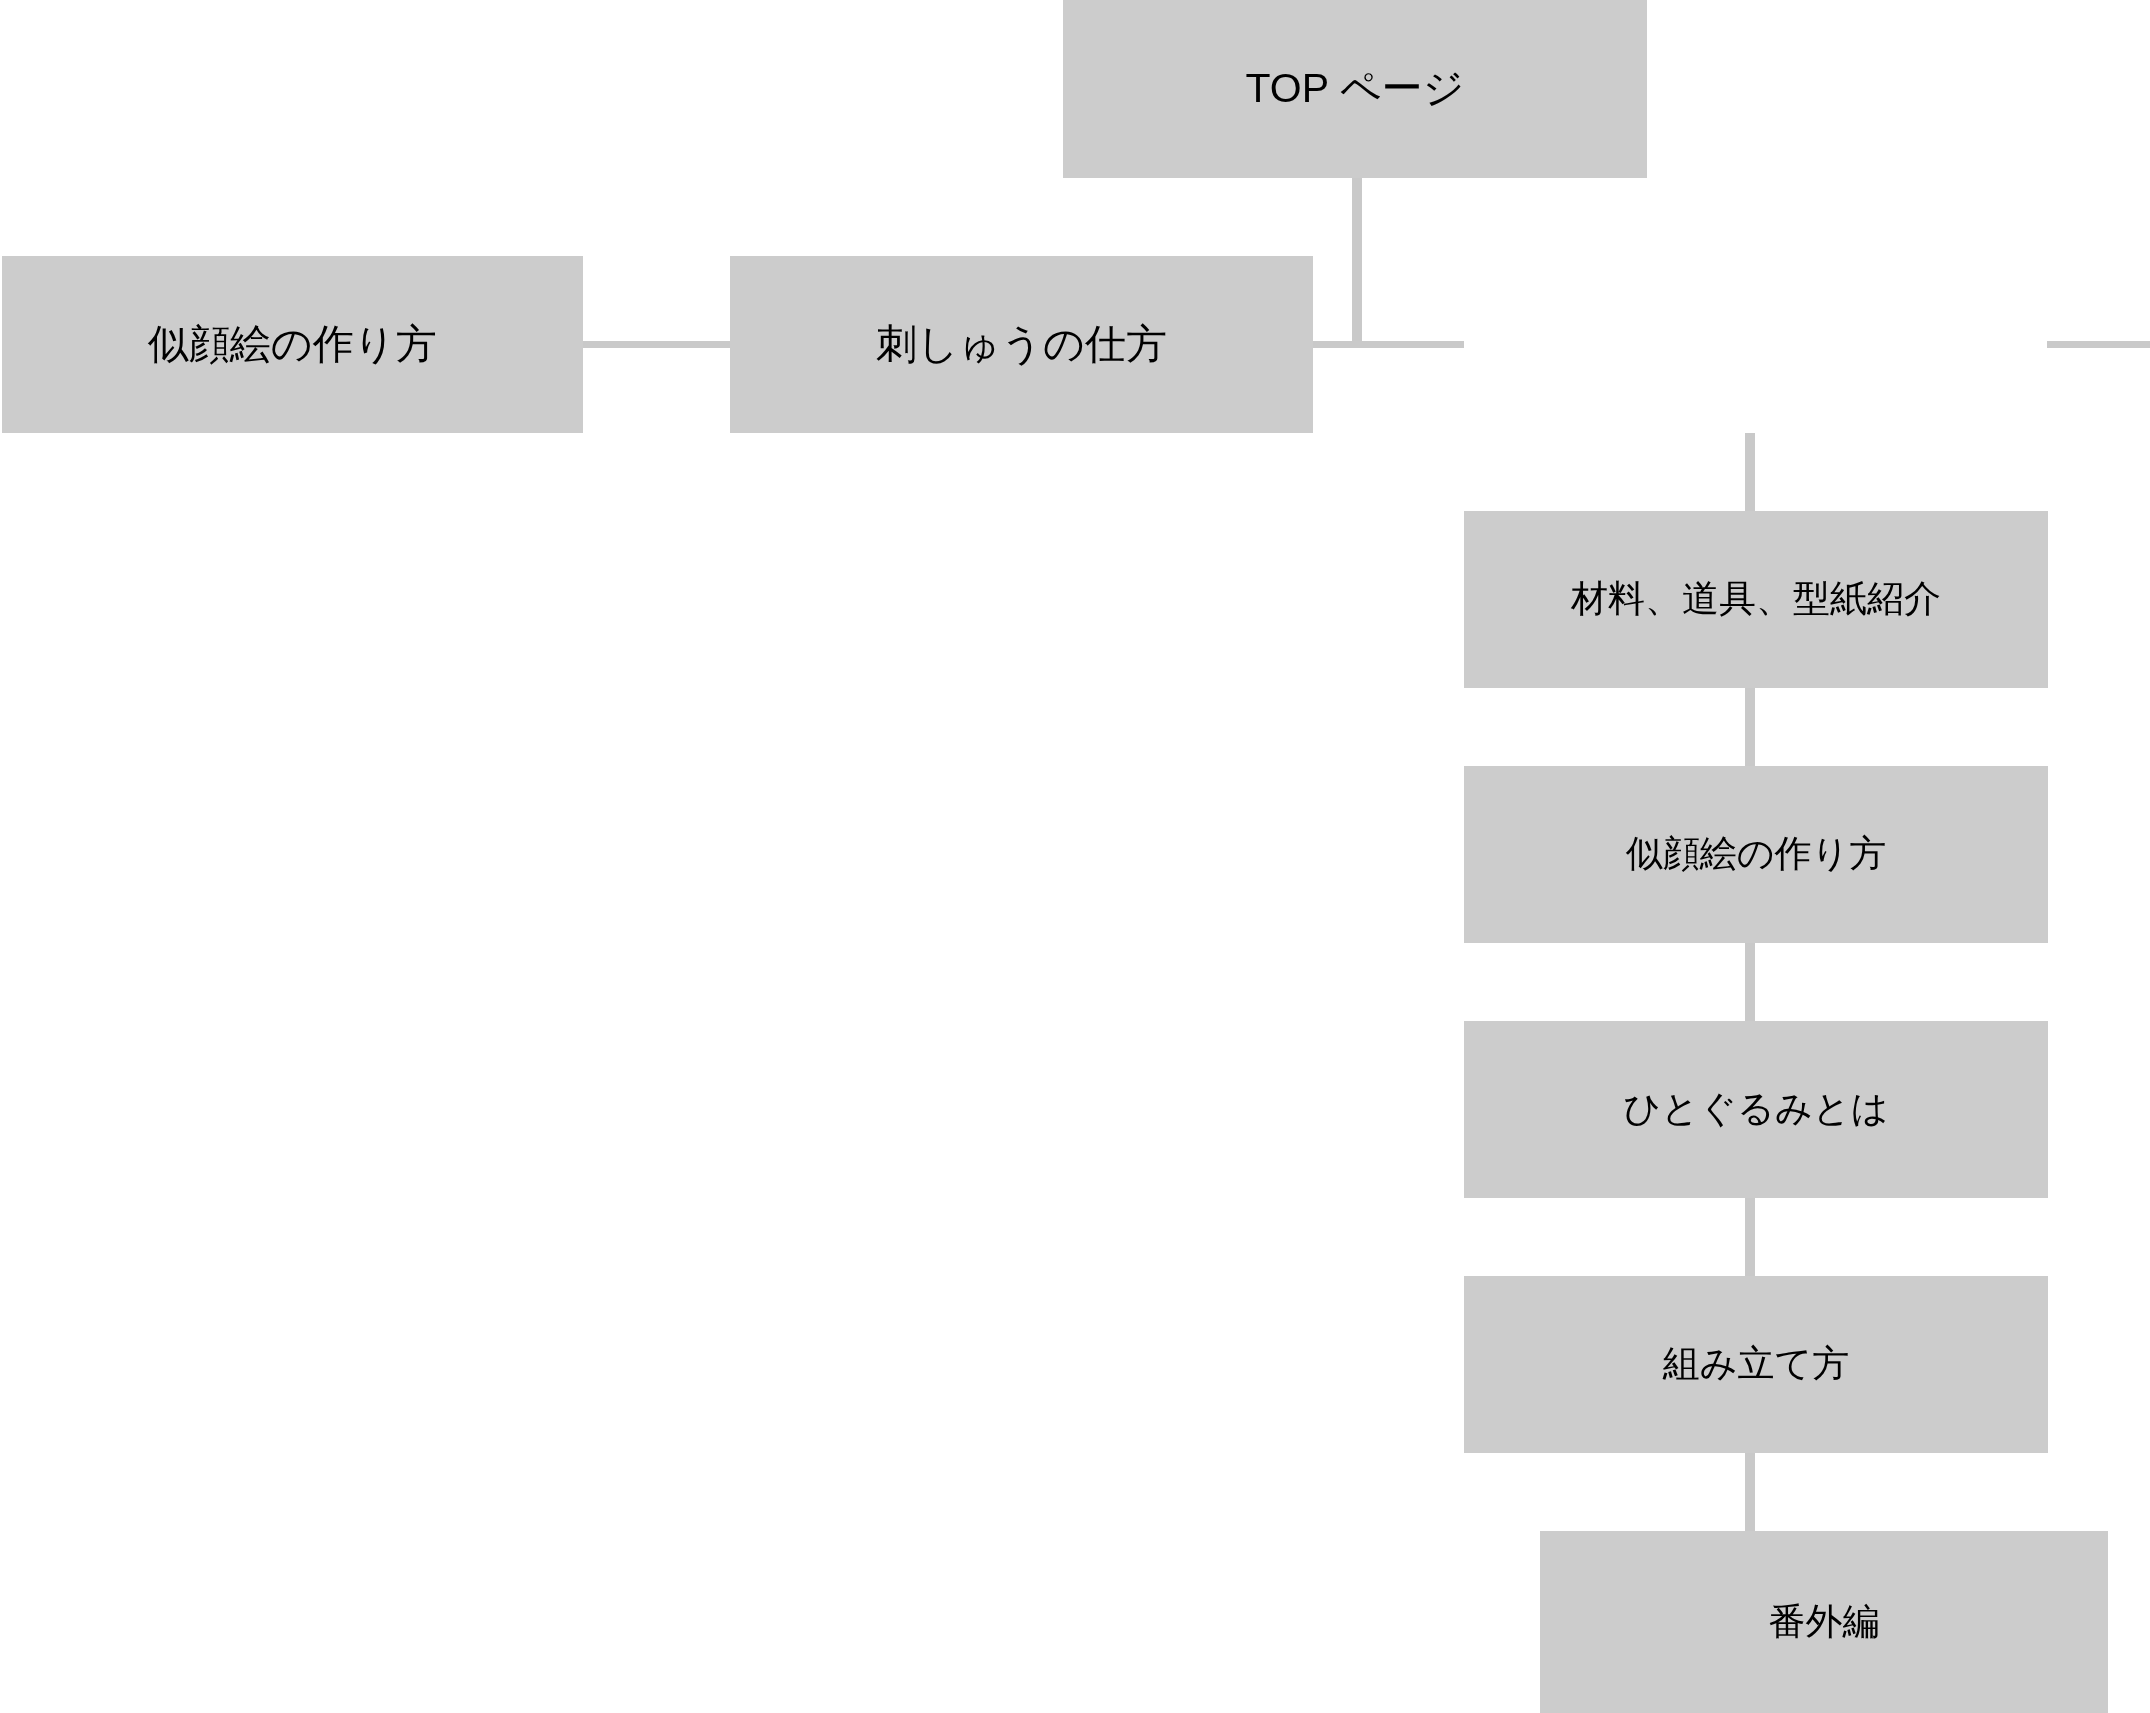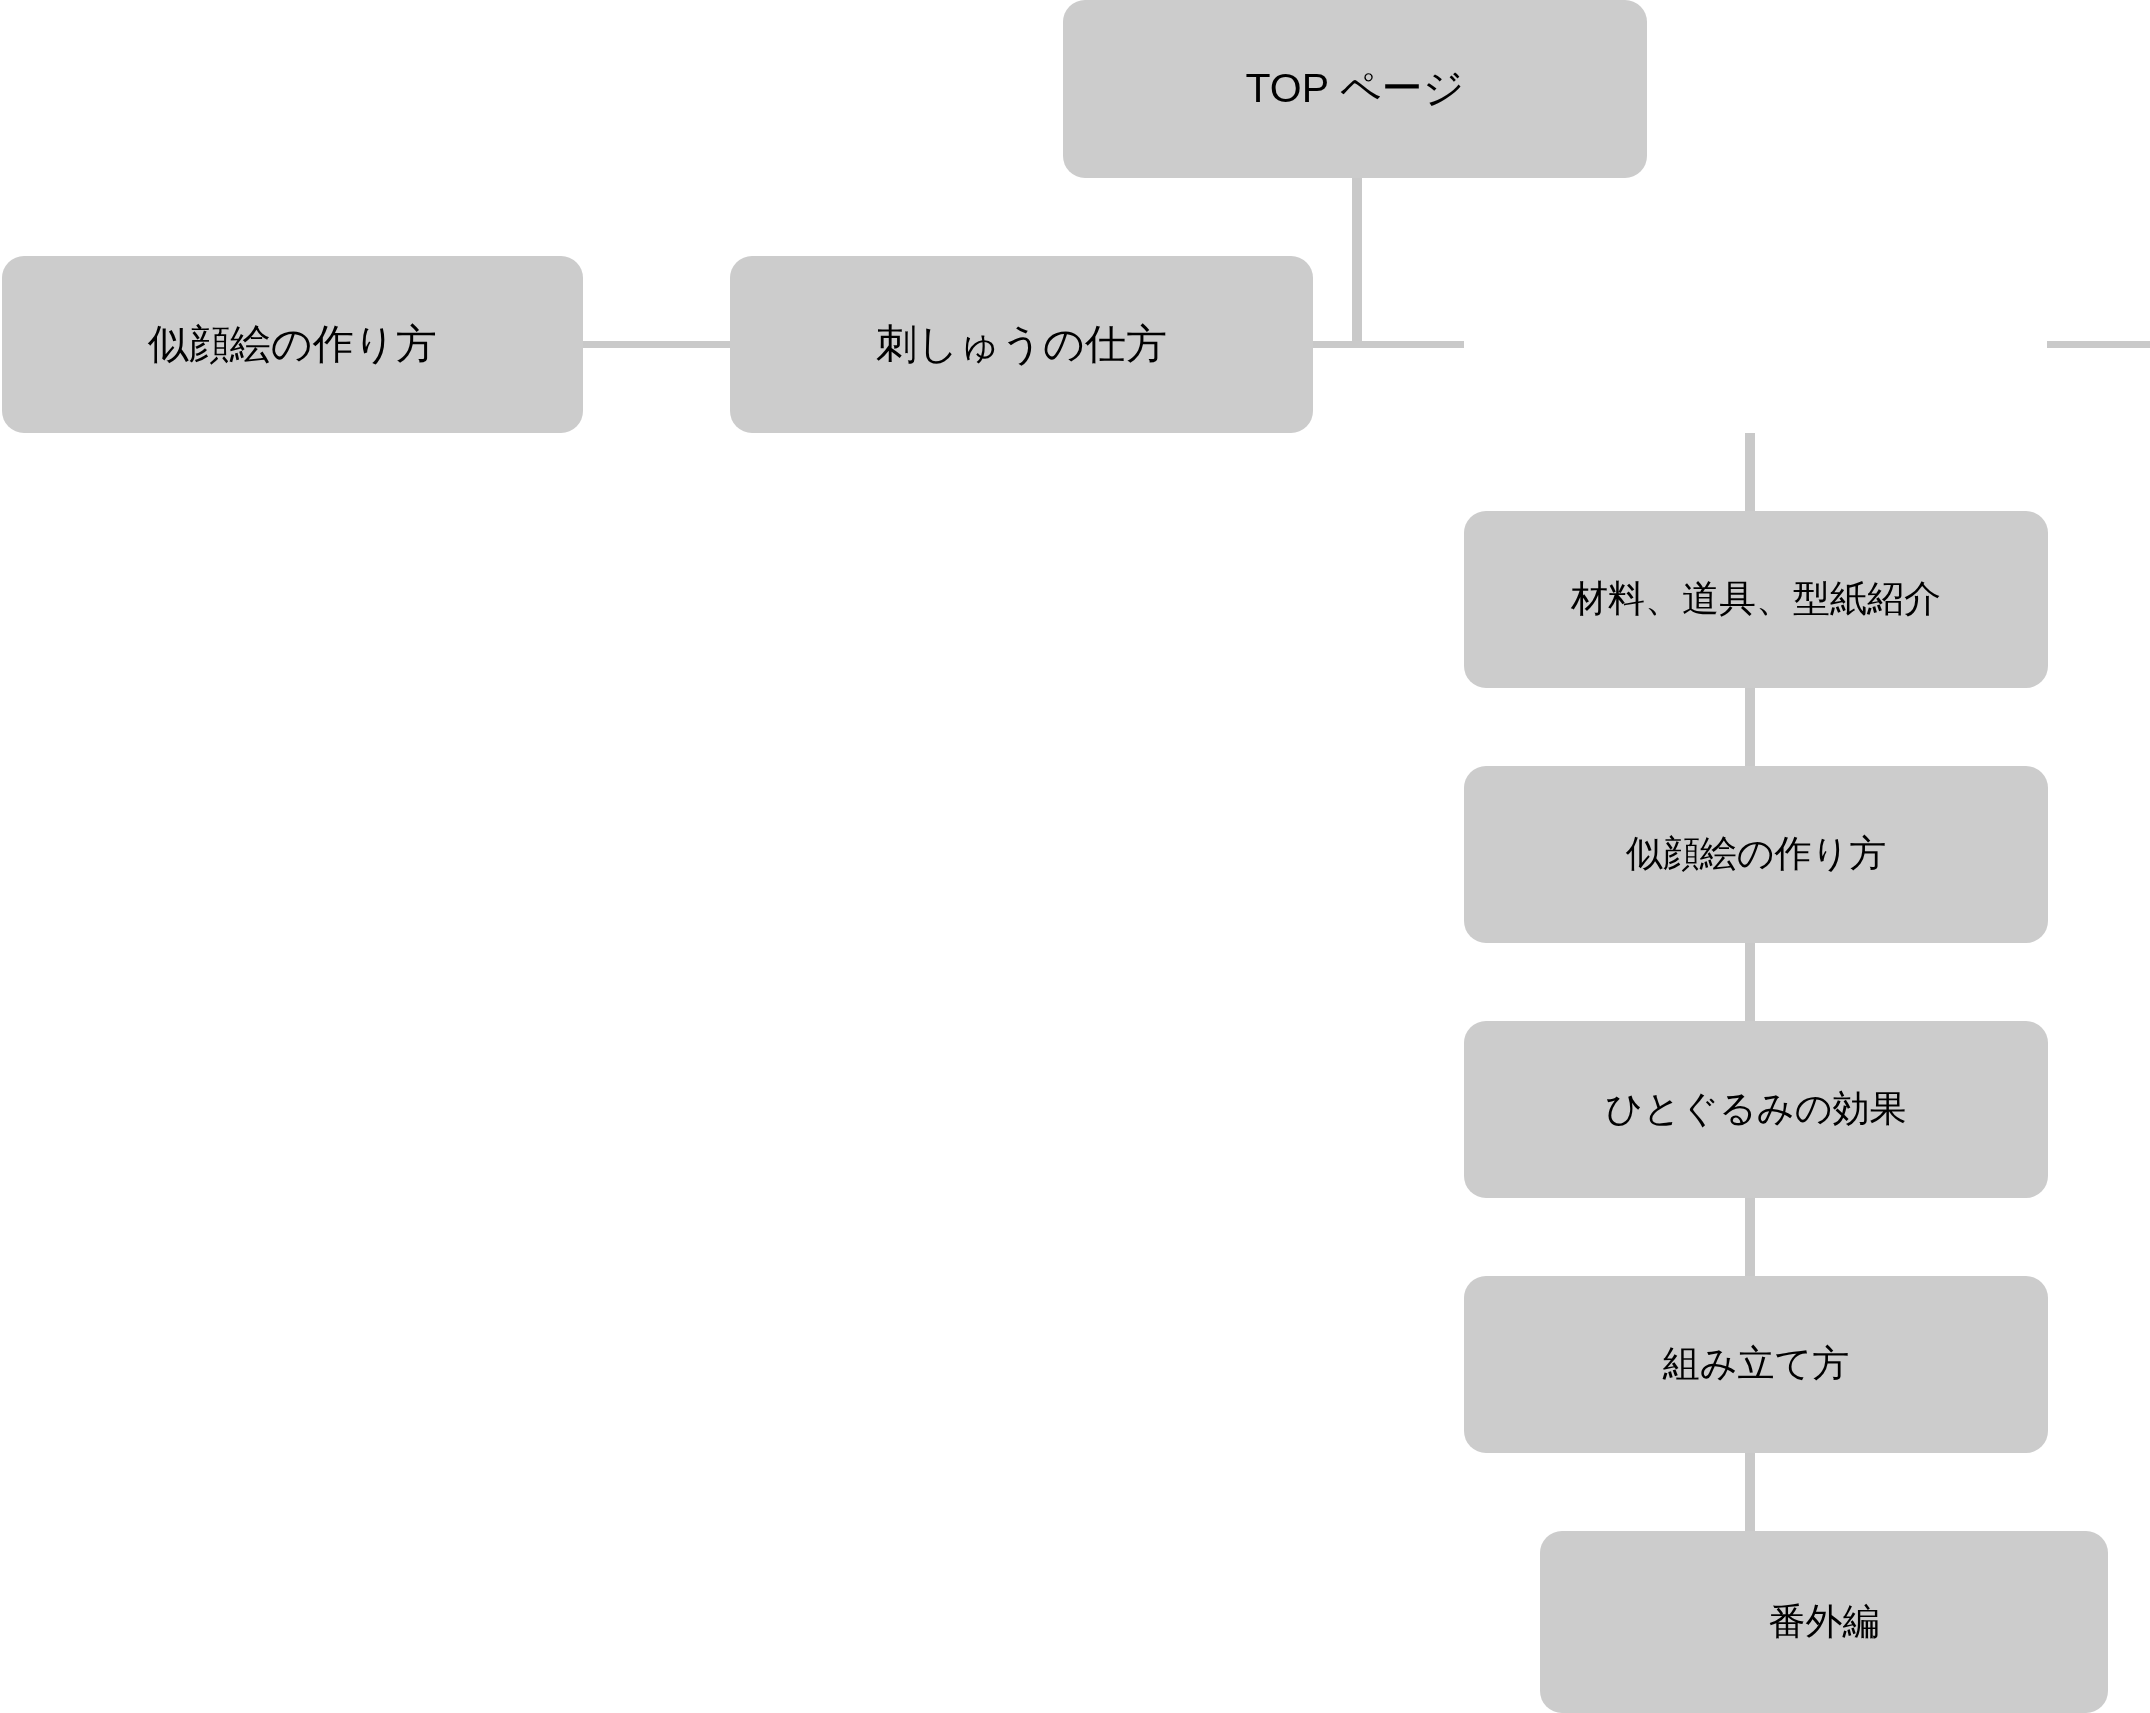--- a/index.html
+++ b/index.html
@@ -12,21 +12,20 @@
   }
   .node{
     position:absolute;
     background:#cccccc;
     display:flex;align-items:center;justify-content:center;
     color:#000000;
     text-align:center;
     line-height:1.1;
     box-sizing:border-box;
     padding:0 8.6px;
-    border-radius:22px;
   }
   .node span{display:block;}
   .conn{position:absolute;background:#c9c9c9;}
   .s-lg{font-size:41px;}
   .s-md{font-size:37px;}
 </style>
 </head>
 <body>
 
 <div id="stage">
@@ -58,21 +57,21 @@
 
   <div class="node s-md" style="left:1464px;top:511px;width:584px;height:177px;">
     <span>材料、道具、型紙紹介</span>
   </div>
 
   <div class="node s-md" style="left:1464px;top:766px;width:584px;height:177px;">
     <span>似顔絵の作り方</span>
   </div>
 
   <div class="node s-md" style="left:1464px;top:1021px;width:584px;height:177px;">
-    <span>ひとぐるみの効果</span>
+    <span>ひとぐるみとは</span>
   </div>
 
   <div class="node s-md" style="left:1464px;top:1276px;width:584px;height:177px;">
     <span>組み立て方</span>
   </div>
 
   <div class="node s-md" style="left:1540px;top:1531px;width:568px;height:182px;">
     <span>番外編</span>
   </div>
 

